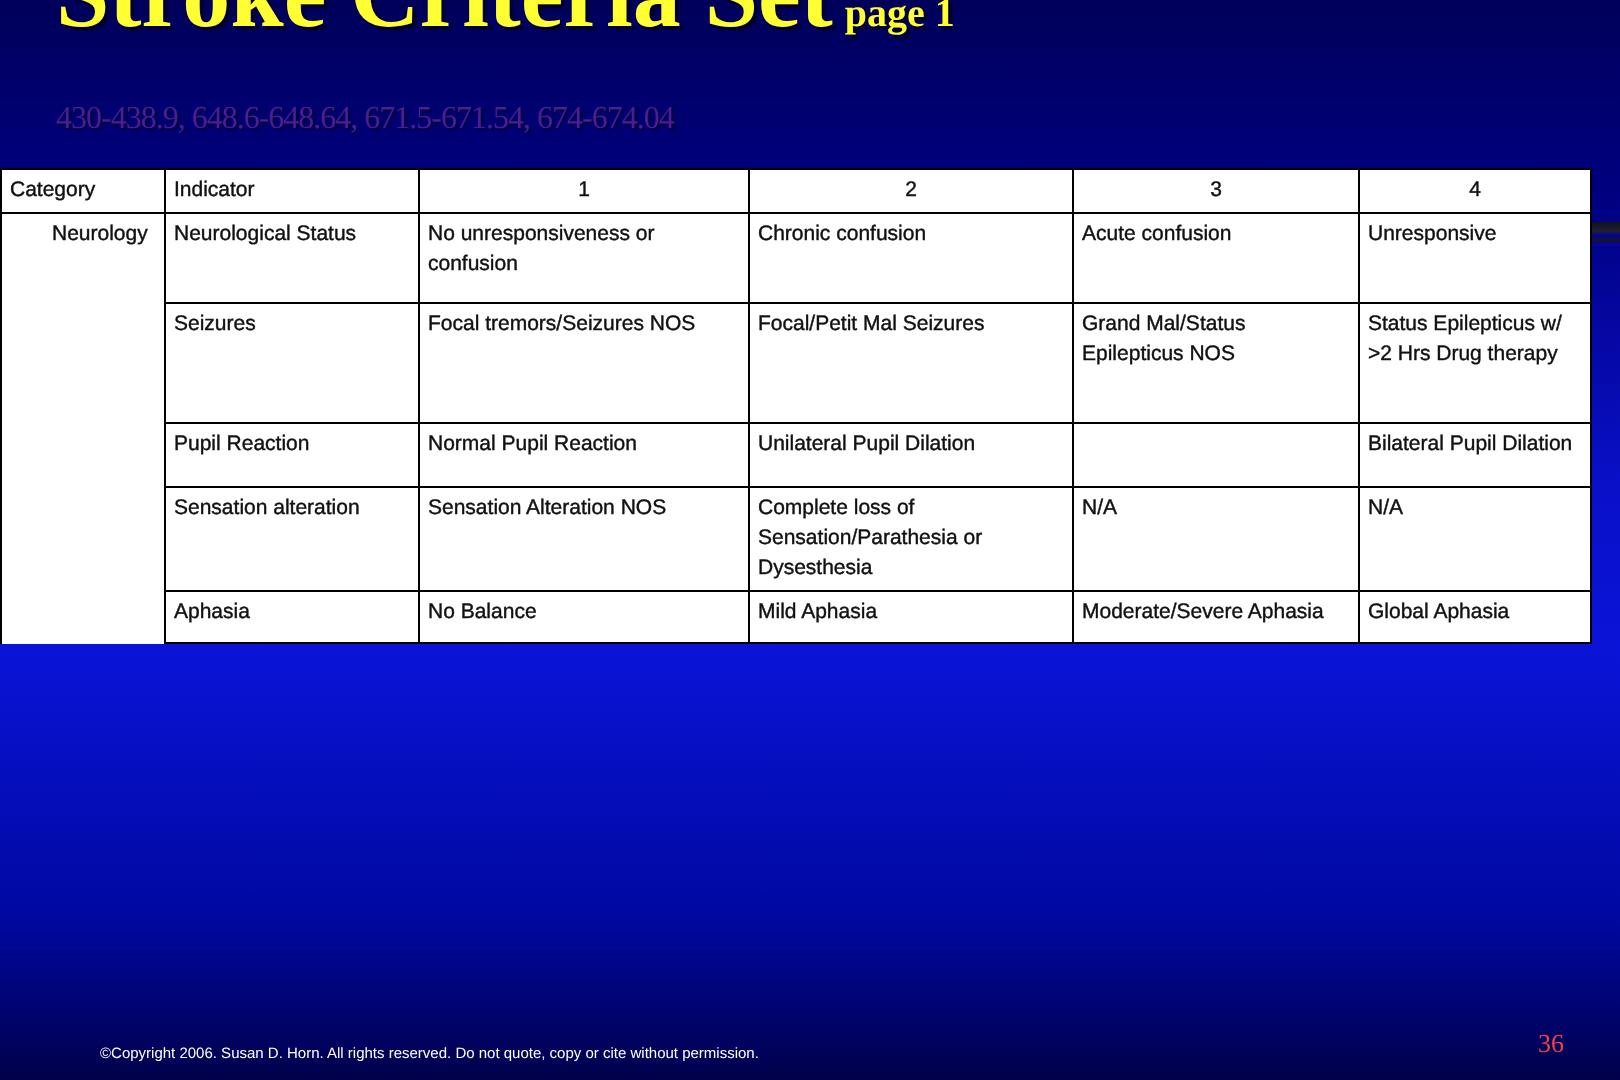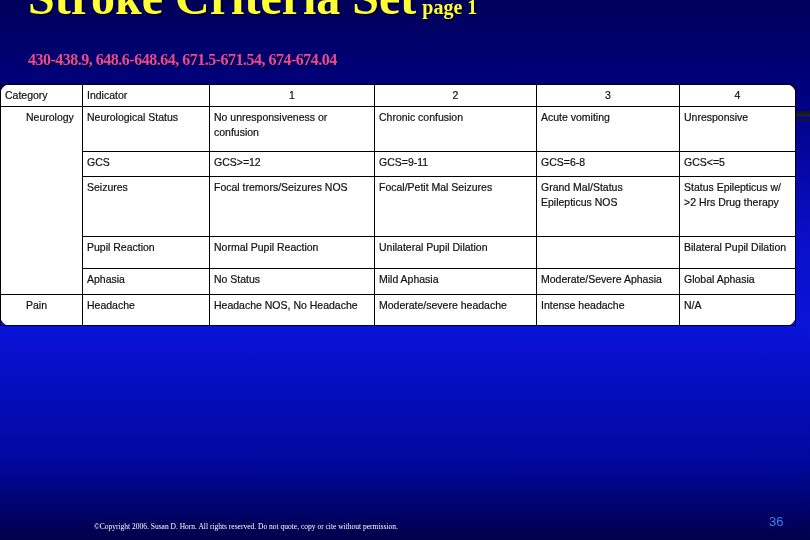--- a/index.html
+++ b/index.html
@@ -10,49 +10,49 @@
     }
     .title {
       position: absolute; left: 28px; top: -26px; margin: 0;
       font-family: "Liberation Serif", serif; font-weight: bold;
       color: #ffff33; font-size: 48px; line-height: 48px; white-space: nowrap;
       text-shadow: 2px 2px 1px #000030;
     }
     .title .page { font-size: 20px; margin-left: 6px; }
     .codes {
       position: absolute; left: 28px; top: 51px;
-      font-family: "Liberation Serif", serif; font-weight: bold;
-      color: #ec4899; font-size: 16px; letter-spacing: -0.5px; white-space: nowrap;
+      font-family: "Liberation Serif", serif; font-weight: normal;
+      color: #4c1d95; font-size: 16px; letter-spacing: -0.5px; white-space: nowrap;
       text-shadow: 1px 1px 1px #000030;
     }
     .deco {
       position: absolute; left: 795px; top: 111px; width: 15px; height: 12px;
       background: linear-gradient(180deg, #101020 0%, #202030 40%, #0000a0 55%, #151525 75%, #0000c0 100%);
     }
     table.criteria {
       position: absolute; left: 0; top: 84px; width: 795px;
       border-collapse: collapse; background: #ffffff; table-layout: fixed;
-      font-size: 10.5px; color: #111; border-radius: 11px;
+      font-size: 10.5px; color: #111;
     }
     table.criteria td, table.criteria th {
       border: 1px solid #000; padding: 3px 4px; vertical-align: top;
       text-align: left; font-weight: normal; line-height: 15px;
       -webkit-text-stroke: 0.2px #111;
     }
     table.criteria th.num { text-align: center; }
     table.criteria td.cat { border-bottom: none; border-top: none; padding-left: 25px; }
     table.criteria td.cat-first { border-top: 1px solid #000; }
     table.criteria tr.last td.cat { border-bottom: 1px solid #000; }
     .footer {
       position: absolute; left: 50px; top: 522px;
-      font-family: Liberation Serif, serif; color: #ffffff; font-size: 7.5px; white-space: nowrap; margin-left: 44px;
+      font-family: Liberation Sans, sans-serif; color: #ffffff; font-size: 7.5px; white-space: nowrap;
     }
     .pagenum {
       position: absolute; left: 769px; top: 514px;
-      font-family: Liberation Sans, sans-serif; color: #3b82f6; font-size: 13px;
+      font-family: Liberation Serif, serif; color: #ef4444; font-size: 13px;
     }
   </style>
 </head>
 <body>
 
 <h1 class="title"><span>Stroke Criteria Set</span><span class="page">page 1</span></h1>
 <div class="codes">430-438.9, 648.6-648.64, 671.5-671.54, 674-674.04</div>
 <div class="deco"></div>
 
 <table class="criteria">
@@ -73,60 +73,52 @@
       <th class="num">3</th>
       <th class="num">4</th>
     </tr>
   </thead>
   <tbody>
     <tr style="height:45px">
       <td class="cat cat-first">Neurology</td>
       <td>Neurological Status</td>
       <td>No unresponsiveness or confusion</td>
       <td>Chronic confusion</td>
-      <td>Acute vomiting</td>
+      <td>Acute confusion</td>
       <td>Unresponsive</td>
-    </tr>
-    <tr style="height:25px">
-      <td class="cat"></td>
-      <td>GCS</td>
-      <td>GCS&gt;=12</td>
-      <td>GCS=9-11</td>
-      <td>GCS=6-8</td>
-      <td>GCS&lt;=5</td>
     </tr>
     <tr style="height:60px">
       <td class="cat"></td>
       <td>Seizures</td>
       <td>Focal tremors/Seizures NOS</td>
       <td>Focal/Petit Mal Seizures</td>
       <td>Grand Mal/Status Epilepticus NOS</td>
       <td>Status Epilepticus w/ &gt;2 Hrs Drug therapy</td>
     </tr>
     <tr style="height:32px">
       <td class="cat"></td>
       <td>Pupil Reaction</td>
       <td>Normal Pupil Reaction</td>
       <td>Unilateral Pupil Dilation</td>
       <td></td>
       <td>Bilateral Pupil Dilation</td>
     </tr>
+    <tr style="height:45px">
+      <td class="cat"></td>
+      <td>Sensation alteration</td>
+      <td>Sensation Alteration NOS</td>
+      <td>Complete loss of Sensation/Parathesia or Dysesthesia</td>
+      <td>N/A</td>
+      <td>N/A</td>
+    </tr>
     <tr style="height:26px">
       <td class="cat"></td>
       <td>Aphasia</td>
-      <td>No Status</td>
+      <td>No Balance</td>
       <td>Mild Aphasia</td>
       <td>Moderate/Severe Aphasia</td>
       <td>Global Aphasia</td>
-    </tr>
-    <tr class="last" style="height:31px">
-      <td class="cat cat-first">Pain</td>
-      <td>Headache</td>
-      <td>Headache NOS, No Headache</td>
-      <td>Moderate/severe headache</td>
-      <td>Intense headache</td>
-      <td>N/A</td>
     </tr>
   </tbody>
 </table>
 
 <div class="footer">©Copyright 2006.  Susan D. Horn.  All rights reserved.  Do not quote, copy or cite without permission.</div>
 <div class="pagenum">36</div>
 
 </body></html>

